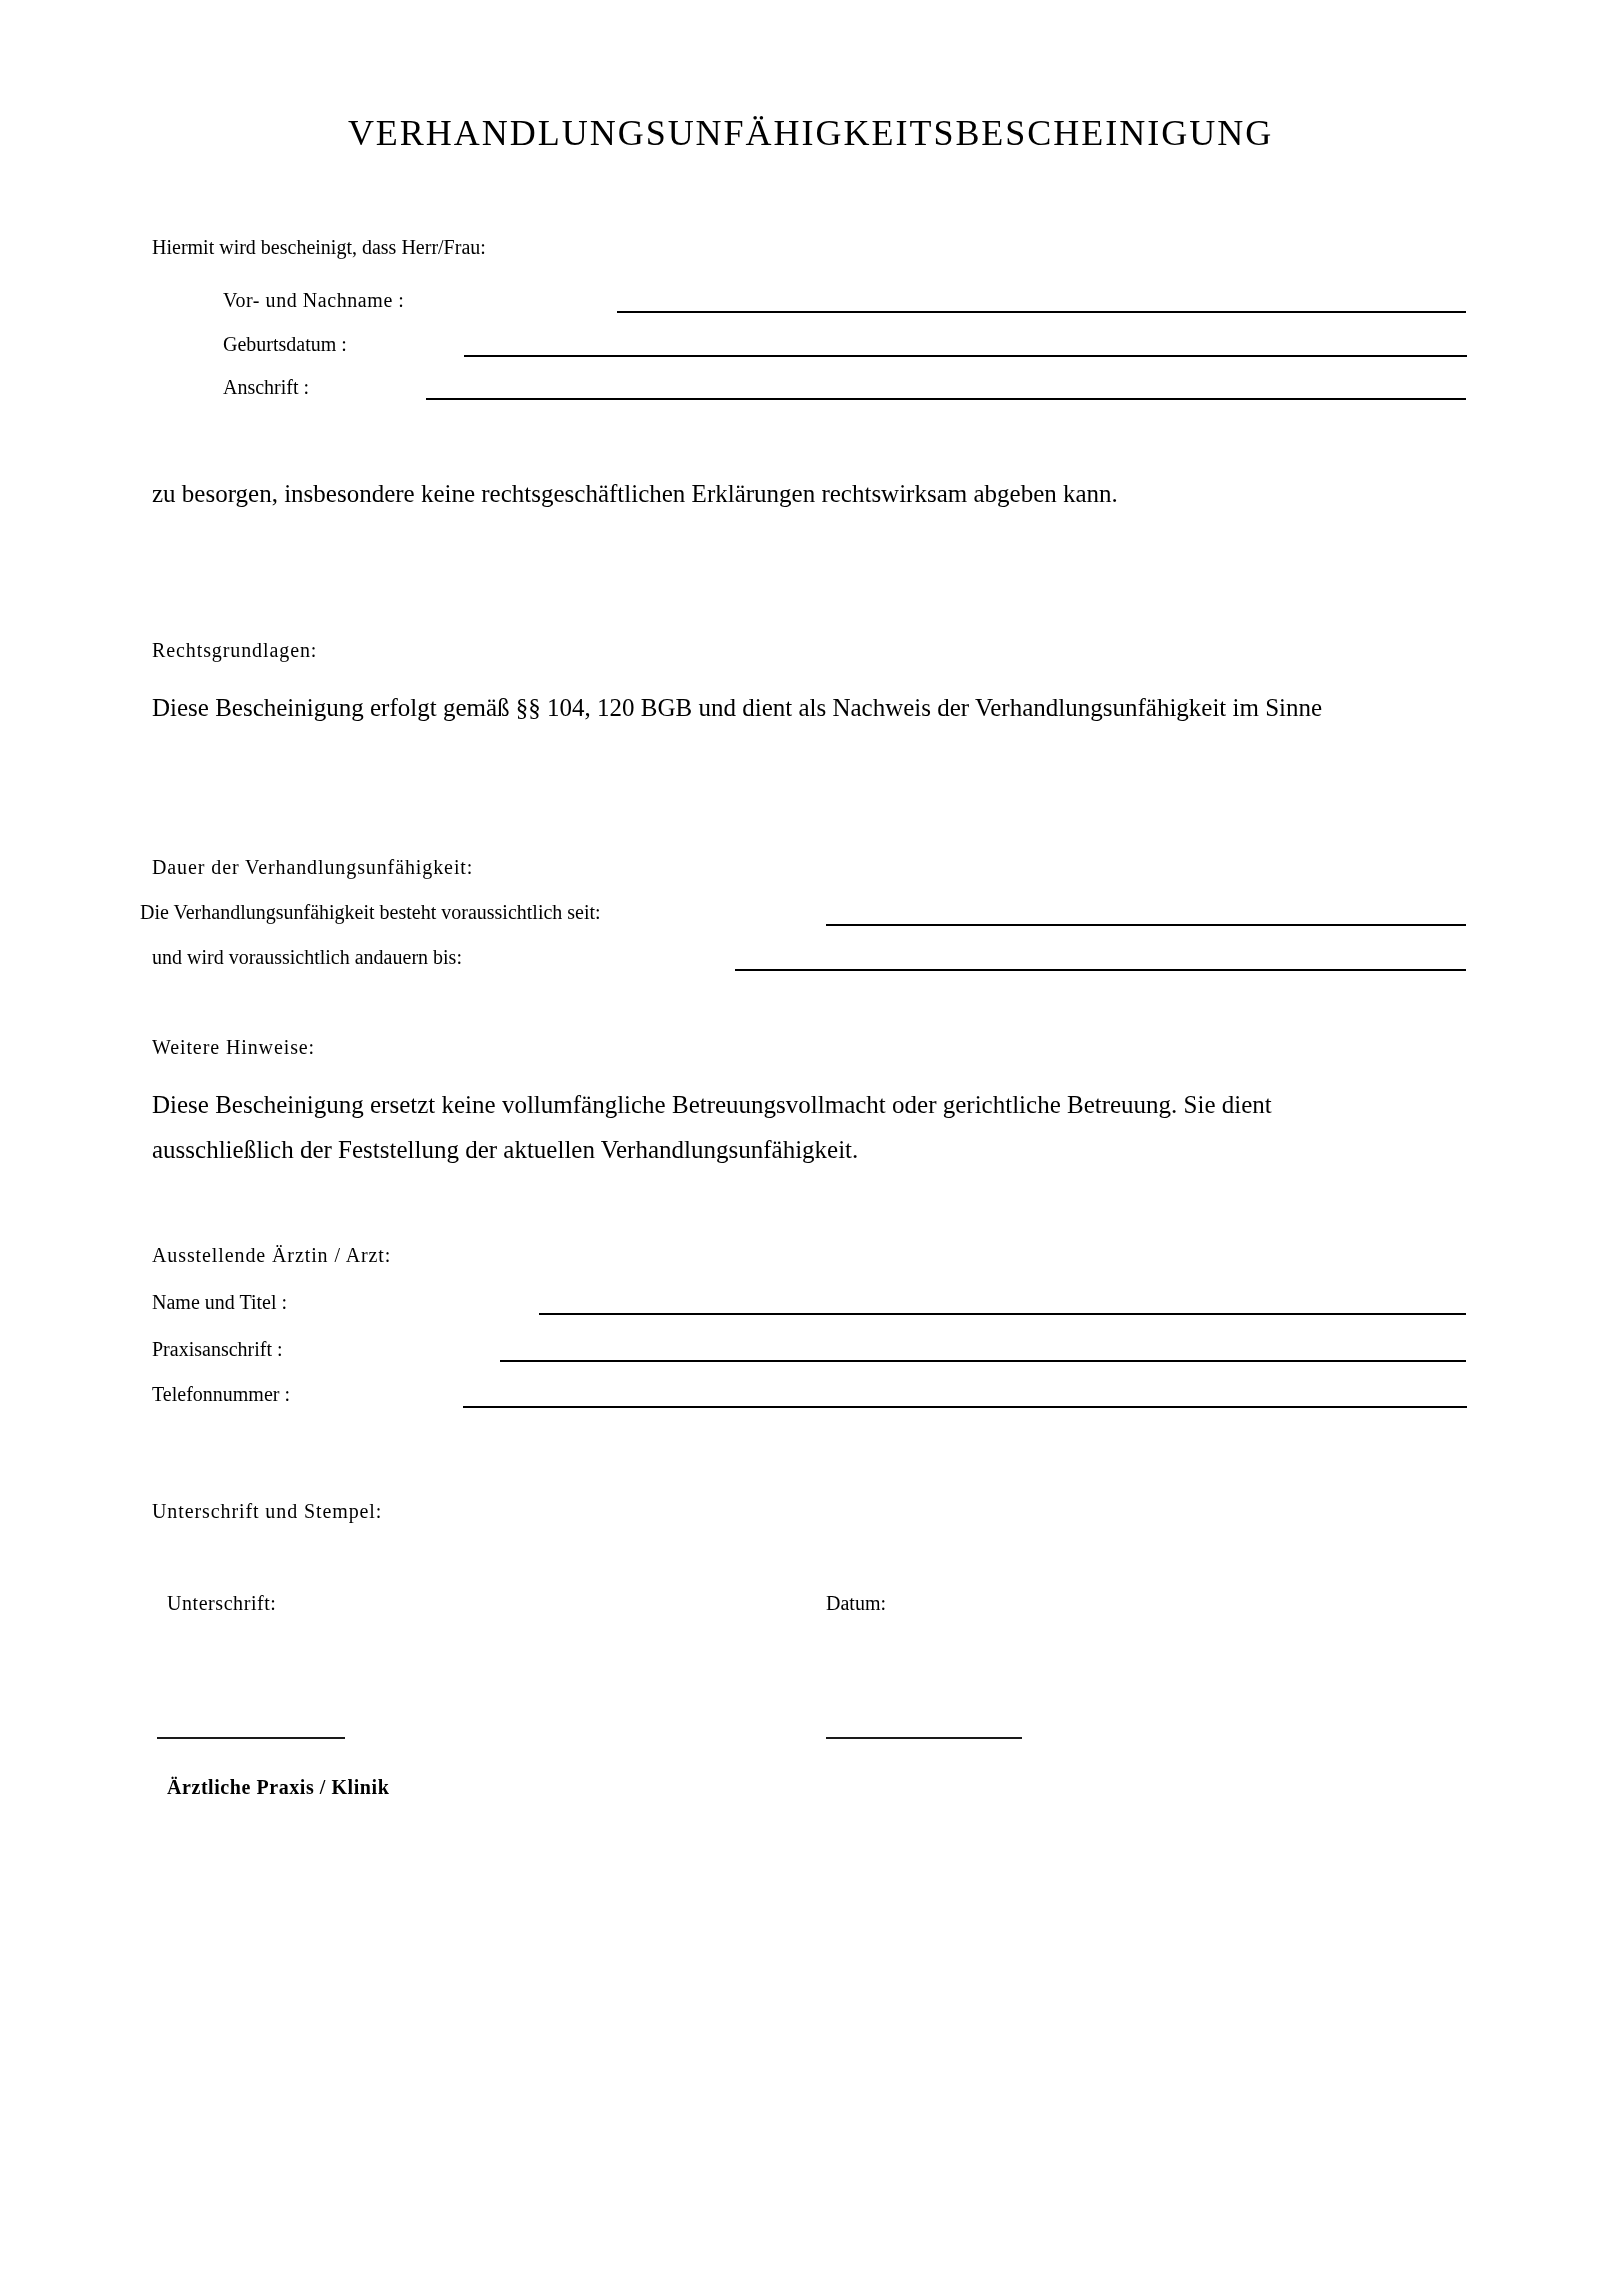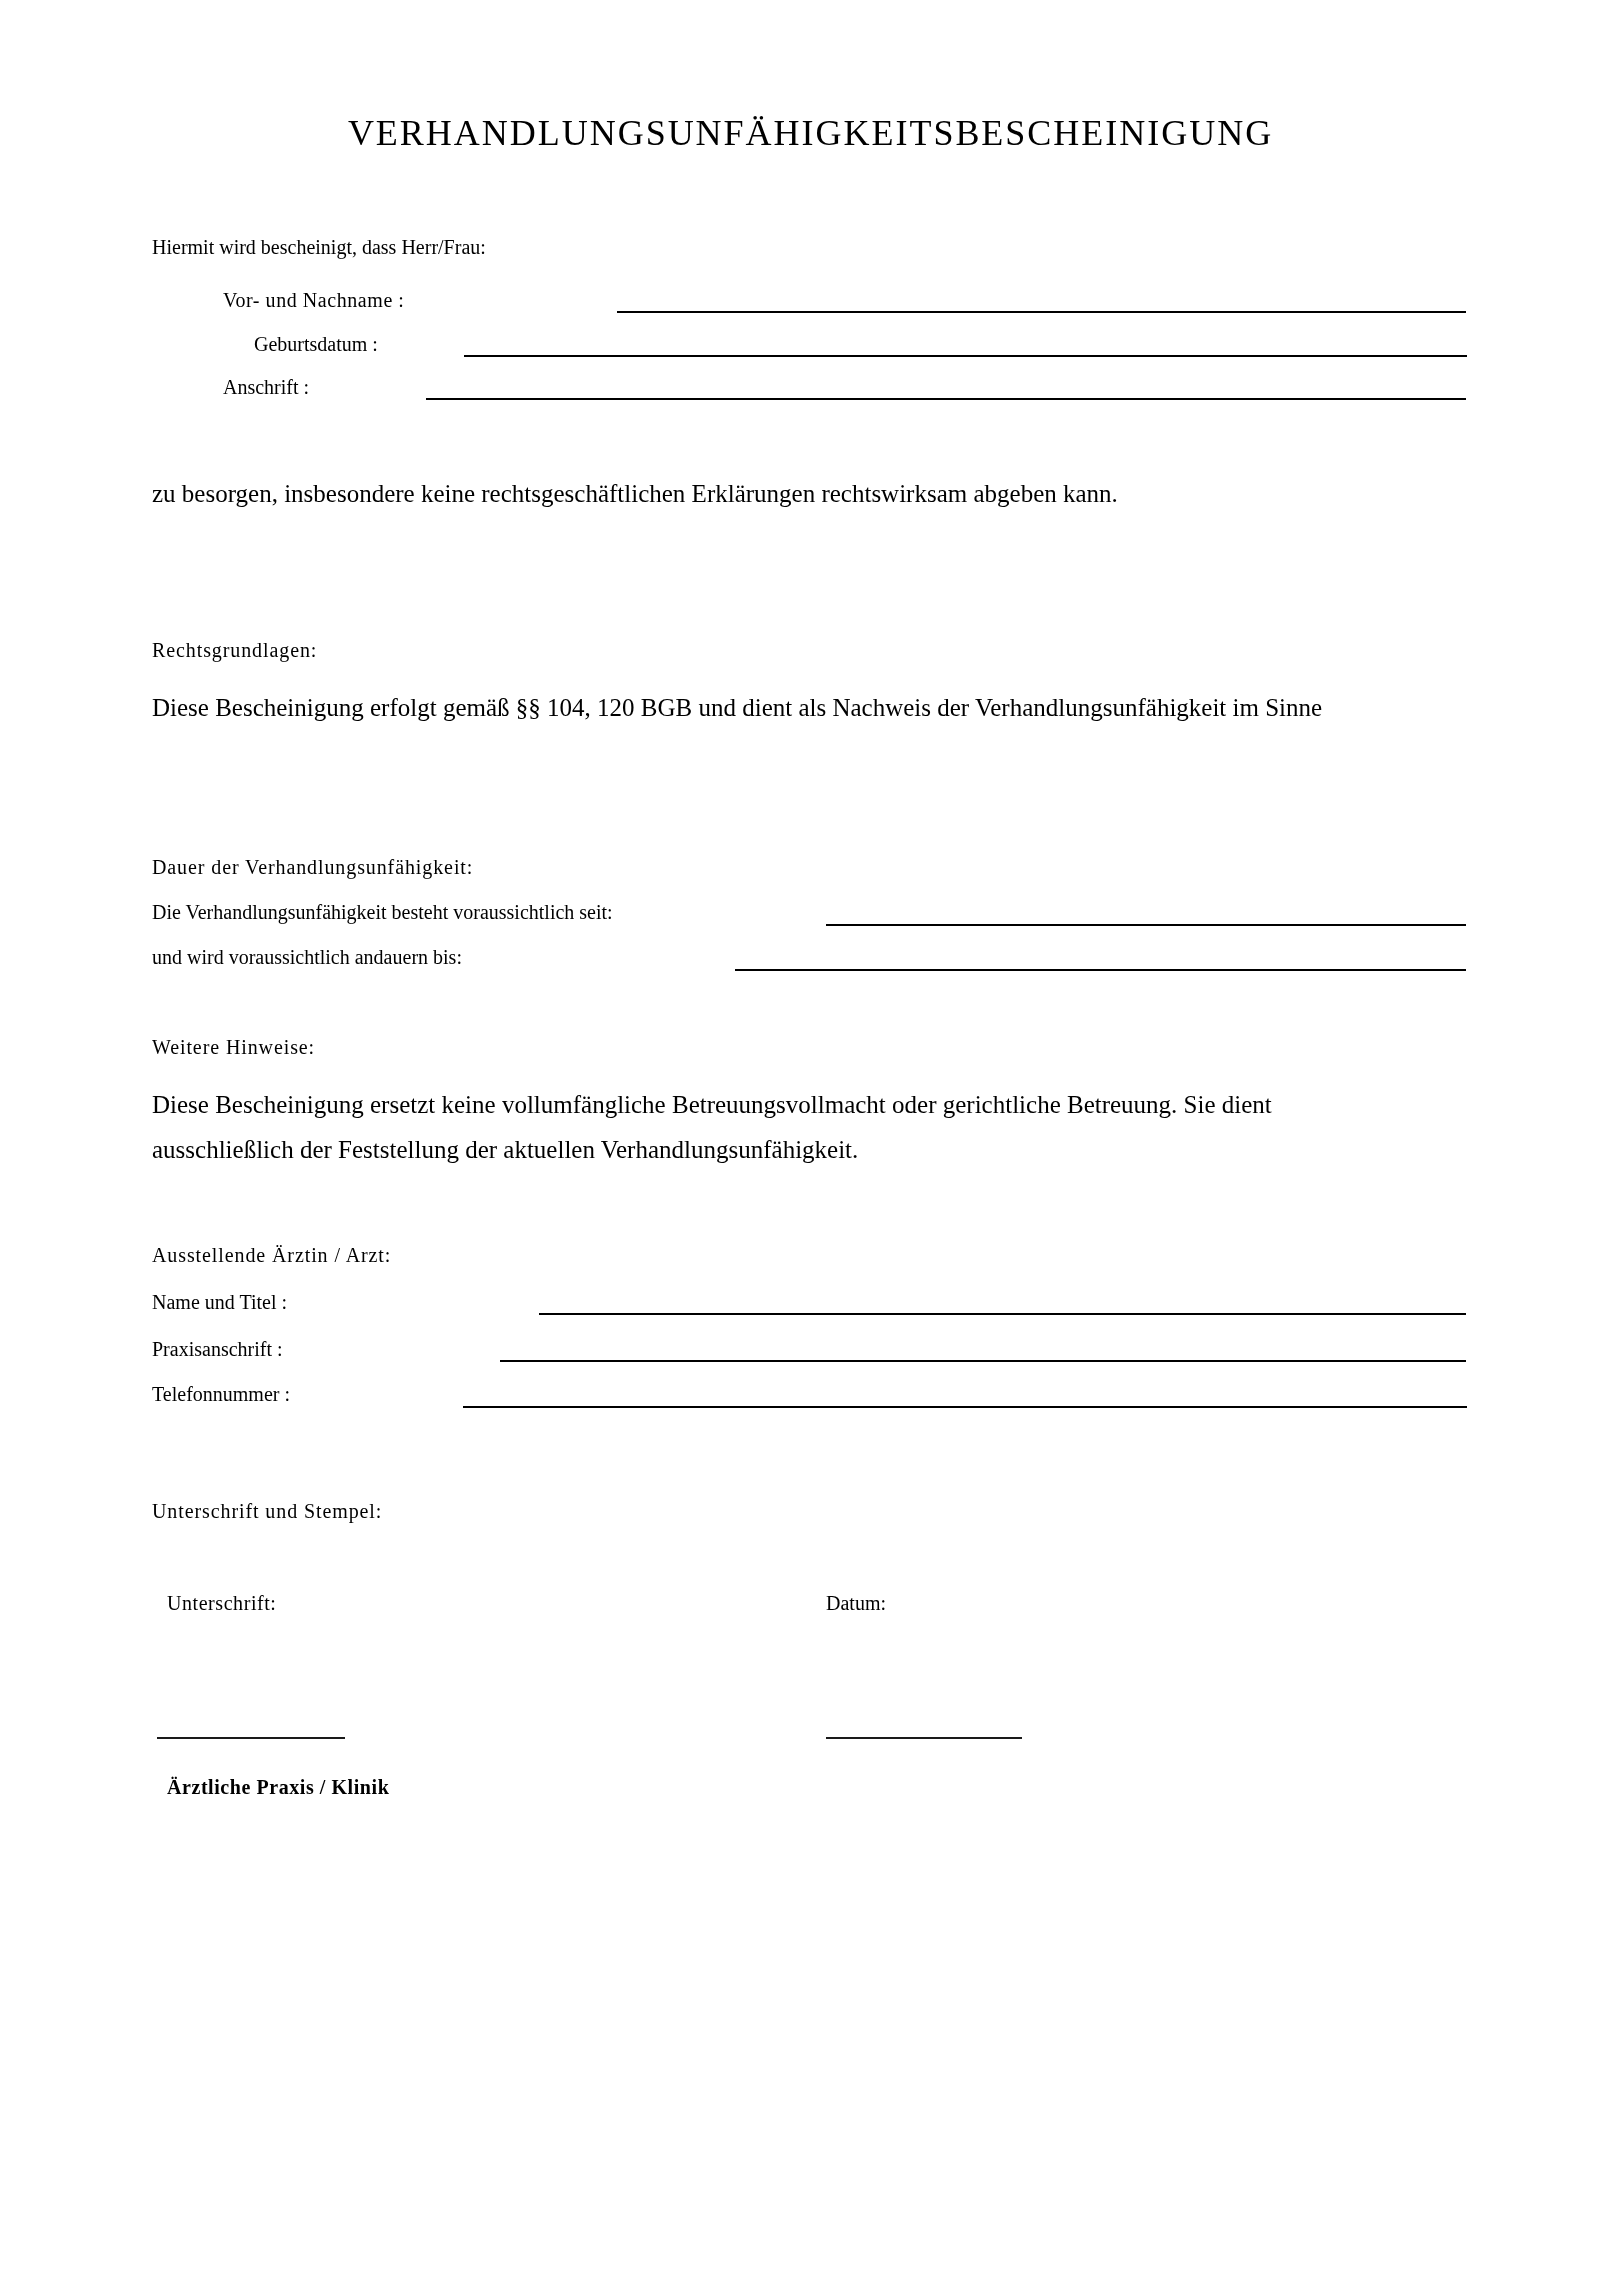--- a/index.html
+++ b/index.html
@@ -75,39 +75,39 @@
 
 <div class="page">
 
   <h1 class="doc-title">VERHANDLUNGSUNFÄHIGKEITSBESCHEINIGUNG</h1>
 
   <div class="txt" style="left:152px; top:237px;">Hiermit wird bescheinigt, dass Herr/Frau:</div>
 
   <div class="txt tracked-sm" style="left:223px; top:290px;">Vor- und Nachname :</div>
   <div class="rule" style="left:617px; top:311px; width:849px;"></div>
 
-  <div class="txt" style="left:223px; top:334px;margin-left:31px;">Geburtsdatum :</div>
+  <div class="txt" style="left:223px; top:334px;">Geburtsdatum :</div>
   <div class="rule" style="left:464px; top:355px; width:1003px;"></div>
 
   <div class="txt" style="left:223px; top:377px;">Anschrift :</div>
   <div class="rule" style="left:426px; top:398px; width:1040px;"></div>
 
   <div class="para" style="left:152px; top:471px;">
     <div>zu besorgen, insbesondere keine rechtsgeschäftlichen Erklärungen rechtswirksam abgeben kann.</div>
   </div>
 
   <div class="txt tracked" style="left:152px; top:640px;">Rechtsgrundlagen:</div>
 
   <div class="para" style="left:152px; top:685px;">
     <div>Diese Bescheinigung erfolgt gemäß §§ 104, 120 BGB und dient als Nachweis der Verhandlungsunfähigkeit im Sinne</div>
   </div>
 
   <div class="txt tracked" style="left:152px; top:857px;">Dauer der Verhandlungsunfähigkeit:</div>
 
-  <div class="txt" style="left:152px; top:902px;">Die Verhandlungsunfähigkeit besteht voraussichtlich seit:</div>
+  <div class="txt" style="left:140px; top:902px;">Die Verhandlungsunfähigkeit besteht voraussichtlich seit:</div>
   <div class="rule" style="left:826px; top:924px; width:640px;"></div>
 
   <div class="txt" style="left:152px; top:947px;">und wird voraussichtlich andauern bis:</div>
   <div class="rule" style="left:735px; top:969px; width:731px;"></div>
 
   <div class="txt tracked" style="left:152px; top:1037px;">Weitere Hinweise:</div>
 
   <div class="para" style="left:152px; top:1082px;">
     <div>Diese Bescheinigung ersetzt keine vollumfängliche Betreuungsvollmacht oder gerichtliche Betreuung. Sie dient</div>
     <div>ausschließlich der Feststellung der aktuellen Verhandlungsunfähigkeit.</div>

